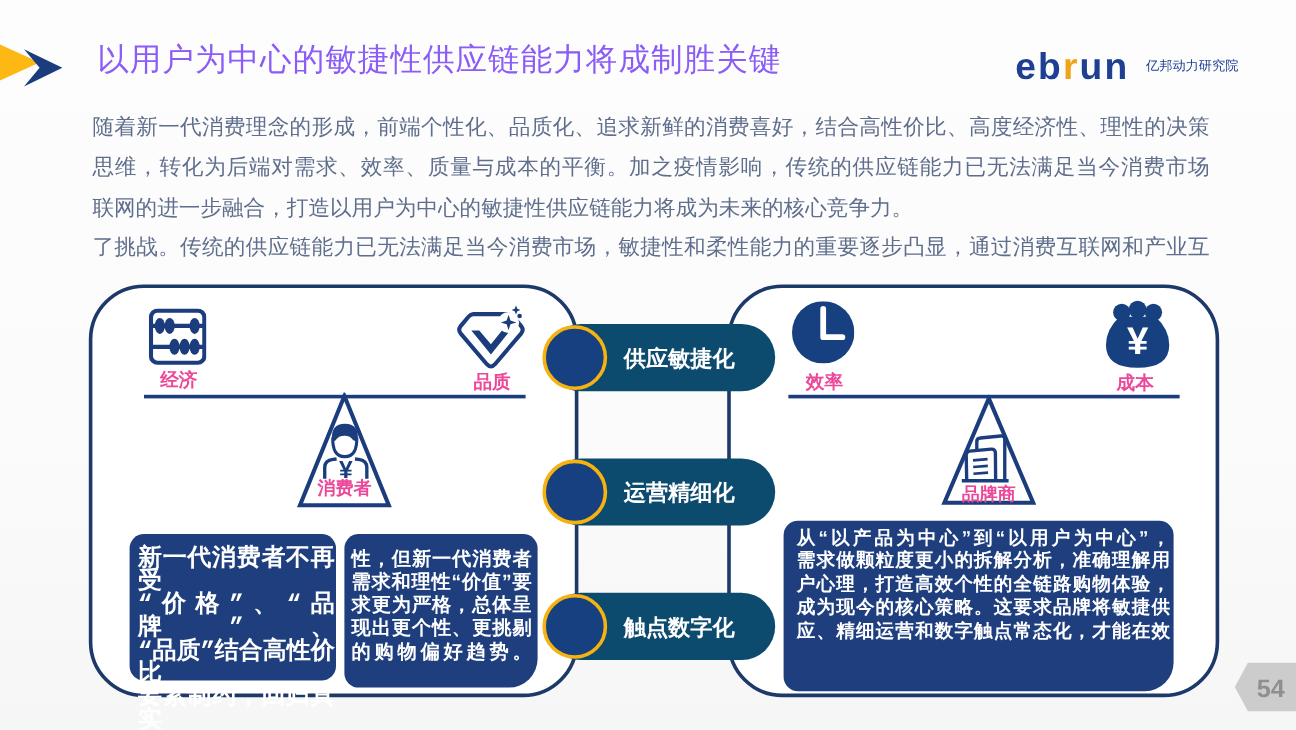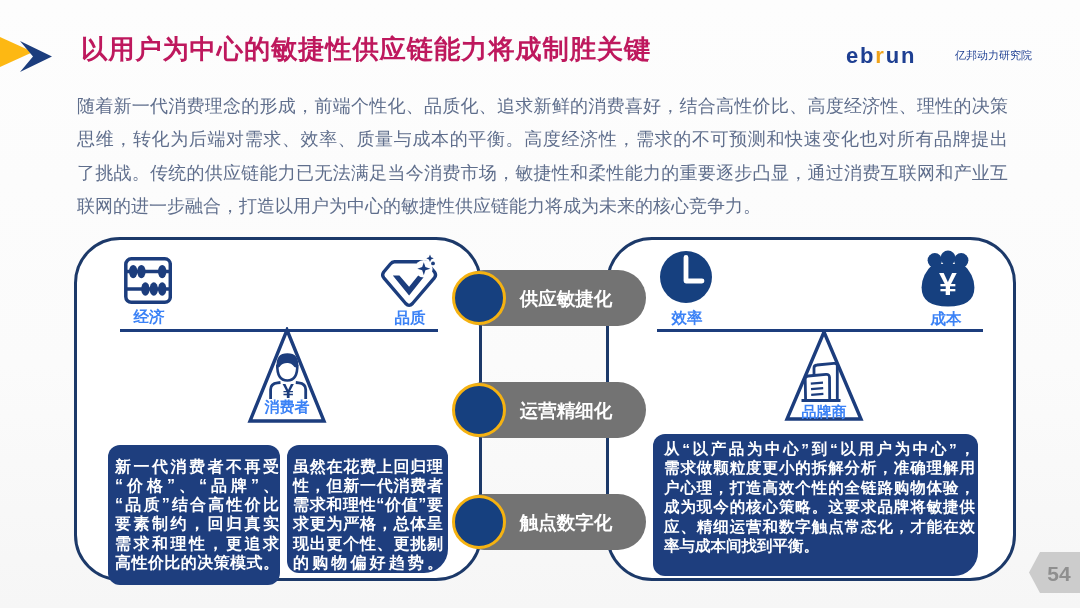--- a/index.html
+++ b/index.html
@@ -1,50 +1,50 @@
 <!DOCTYPE html>
 <html><head>
 <meta charset="utf-8">
 <style>
 html,body{margin:0;padding:0;}
 body{width:1080px;height:608px;position:relative;overflow:hidden;
  font-family:"Liberation Sans",sans-serif;
  background:linear-gradient(180deg,#fdfdfd 0%,#fbfbfb 60%,#f6f6f6 100%);}
 .abs{position:absolute;}
-.lbl{position:absolute;font-weight:bold;font-size:15.5px;color:#3b82f6;text-align:center;}
+.lbl{position:absolute;font-weight:bold;font-size:15.5px;color:#ec4899;text-align:center;}
 .pill{position:absolute;left:456px;width:190px;height:56px;border-radius:28px;
- background:#737373;color:#fff;font-weight:bold;font-size:18.5px;
+ background:#0c4a6e;color:#fff;font-weight:bold;font-size:18.5px;
  display:flex;align-items:center;justify-content:center;padding-left:30px;box-sizing:border-box;}
 .circ{position:absolute;left:452px;width:48px;height:48px;border-radius:50%;
  background:#16407f;border:3px solid #f5b211;}
 .panel{position:absolute;top:237px;height:344px;border:3px solid #1c3969;
  border-radius:46px;background:#fff;box-sizing:border-box;}
 .beam{position:absolute;top:329px;height:3px;background:#1c3d7d;}
 .tbox{position:absolute;background:#1e3e7e;color:#fff;font-weight:bold;border-radius:12px;
  box-sizing:border-box;}
 .jl{text-align:justify;text-align-last:justify;}
 </style>
 </head>
 <body>
 
 <svg class="abs" style="left:0;top:0" width="60" height="80" viewBox="0 0 60 80">
  <polygon points="0,37 33,52 0,67" fill="#fdb813"></polygon>
  <polygon points="20,41 52,56.5 20,72 33,56.5" fill="#1c3d7d"></polygon>
 </svg>
 
-<div class="abs" style="left:81px;top:32px;font-size:26.3px;font-weight:bold;color:#be185d;letter-spacing:0.85px;">以用户为中心的敏捷性供应链能力将成制胜关键</div>
+<div class="abs" style="left:81px;top:32px;font-size:26.3px;font-weight:normal;color:#8b5cf6;letter-spacing:0.85px;">以用户为中心的敏捷性供应链能力将成制胜关键</div>
 
-<div class="abs" style="left:846px;top:44px;font-size:22px;line-height:23px;font-weight:bold;color:#1e3f92;letter-spacing:1.8px;">eb<span style="color:#f0a31b;">r</span>un</div>
+<div class="abs" style="left:846px;top:44px;font-size:31px;line-height:23px;font-weight:bold;color:#1e3f92;letter-spacing:1.8px;">eb<span style="color:#f0a31b;">r</span>un</div>
 <div class="abs" style="left:955px;top:49px;font-size:11px;line-height:13.5px;font-weight:normal;color:#1e3f92;">亿邦动力研究院</div>
 
 <div class="abs" style="left:77px;top:90px;width:931px;font-size:18px;line-height:33.4px;color:#5f6e8c;">
 <div style="text-align:justify;text-align-last:justify;">随着新一代消费理念的形成，前端个性化、品质化、追求新鲜的消费喜好，结合高性价比、高度经济性、理性的决策</div>
-<div style="text-align:justify;text-align-last:justify;">思维，转化为后端对需求、效率、质量与成本的平衡。高度经济性，需求的不可预测和快速变化也对所有品牌提出</div>
+<div style="text-align:justify;text-align-last:justify;">思维，转化为后端对需求、效率、质量与成本的平衡。加之疫情影响，传统的供应链能力已无法满足当今消费市场</div>
+<div>联网的进一步融合，打造以用户为中心的敏捷性供应链能力将成为未来的核心竞争力。</div>
 <div style="text-align:justify;text-align-last:justify;">了挑战。传统的供应链能力已无法满足当今消费市场，敏捷性和柔性能力的重要逐步凸显，通过消费互联网和产业互</div>
-<div>联网的进一步融合，打造以用户为中心的敏捷性供应链能力将成为未来的核心竞争力。</div>
 </div>
 
 <div class="panel" style="left:74px;width:408px;"></div>
 <div class="panel" style="left:606px;width:410px;"></div>
 
 <div class="beam" style="left:120px;width:318px;"></div>
 <div class="beam" style="left:657px;width:326px;"></div>
 
 <svg class="abs" style="left:124px;top:257px" width="48" height="48" viewBox="0 0 48 48">
  <rect x="1.8" y="1.8" width="44.5" height="43.5" rx="5.5" fill="none" stroke="#1c3d7d" stroke-width="3.5"></rect>
@@ -74,30 +74,29 @@
 <svg class="abs" style="left:247px;top:327px" width="80" height="97" viewBox="0 0 80 97">
  <polygon points="40,3 77,94 3,94" fill="#fff" stroke="#1c3d7d" stroke-width="3.4"></polygon>
  <path d="M 30.3 37.5 Q 29.8 53.5 40.3 53.5 Q 50.8 53.5 50.3 37.5" fill="none" stroke="#1c3d7d" stroke-width="2.6"></path>
  <path d="M 29.7 39.5 Q 28.6 26.2 40.4 26.2 Q 52.2 26.2 51.1 39.5 Q 48.4 41.8 45.9 38.2 Q 44.6 36.4 41 36.1 Q 35.8 35.8 33.7 38.6 Q 31.7 41.8 29.7 39.5 Z" fill="#1c3d7d"></path>
  <path d="M 23.6 72 L 23.6 62.5 Q 23.6 56.6 30.5 55.8 L 33.5 55.5" fill="none" stroke="#1c3d7d" stroke-width="2.8"></path>
  <path d="M 58.7 72 L 58.7 62.5 Q 58.7 56.6 51.8 55.8 L 48.8 55.5" fill="none" stroke="#1c3d7d" stroke-width="2.8"></path>
  <text x="41.3" y="71" font-size="20.5" font-weight="bold" fill="#1c3d7d" text-anchor="middle" font-family="Liberation Sans,sans-serif">¥</text>
 </svg>
 <div class="lbl" style="left:257px;top:398px;width:60px;font-size:15px;">消费者</div>
 
-<div class="tbox" style="left:108px;top:445px;width:172px;height:140px;font-size:16px;line-height:19.3px;padding:11.5px 1px 0 7px;">
+<div class="tbox" style="left:108px;top:445px;width:172px;height:122px;font-size:20px;line-height:19.3px;padding:11.5px 1px 0 7px;font-family:Liberation Mono, monospace;">
     <div class="jl">新一代消费者不再受</div>
     <div class="jl">“价格”、“品牌”、</div>
     <div class="jl">“品质”结合高性价比</div>
     <div class="jl">要素制约，回归真实</div>
     <div class="jl">需求和理性，更追求</div>
     <div class="jl">高性价比的决策模式。</div>
   </div>
 <div class="tbox" style="left:287px;top:445px;width:161px;height:128px;font-size:16px;line-height:19.3px;padding:11.5px 5px 0 6px;border-bottom-right-radius:24px;">
-    <div class="jl">虽然在花费上回归理</div>
     <div class="jl">性，但新一代消费者</div>
     <div class="jl">需求和理性“价值”要</div>
     <div class="jl">求更为严格，总体呈</div>
     <div class="jl">现出更个性、更挑剔</div>
     <div class="jl">的购物偏好趋势。</div>
   </div>
 
 <div class="pill" style="top:270px;">供应敏捷化</div>
 <div class="pill" style="top:382px;">运营精细化</div>
 <div class="pill" style="top:494px;">触点数字化</div>
@@ -132,19 +131,18 @@
  <line x1="17.5" y1="71.6" x2="56.5" y2="71.6" stroke="#1c3d7d" stroke-width="3"></line>
 </svg>
 <div class="lbl" style="left:794px;top:403px;width:60px;font-size:15px;">品牌商</div>
 
 <div class="tbox" style="left:653px;top:434px;width:325px;height:142px;font-size:15.5px;line-height:19.6px;padding:4.5px 3px 0 11px;border-bottom-right-radius:24px;">
     <div class="jl">从“以产品为中心”到“以用户为中心”，</div>
     <div class="jl">需求做颗粒度更小的拆解分析，准确理解用</div>
     <div class="jl">户心理，打造高效个性的全链路购物体验，</div>
     <div class="jl">成为现今的核心策略。这要求品牌将敏捷供</div>
     <div class="jl">应、精细运营和数字触点常态化，才能在效</div>
-    <div>率与成本间找到平衡。</div>
   </div>
 
 <svg class="abs" style="left:1029px;top:552px" width="51" height="41" viewBox="0 0 51 41">
  <polygon points="11,0 51,0 51,41 11,41 0,20.5" fill="#cccccc"></polygon>
  <text x="30" y="28.5" font-size="21" font-weight="bold" fill="#8f8f8f" text-anchor="middle" font-family="Liberation Sans,sans-serif">54</text>
 </svg>
 
 </body></html>

